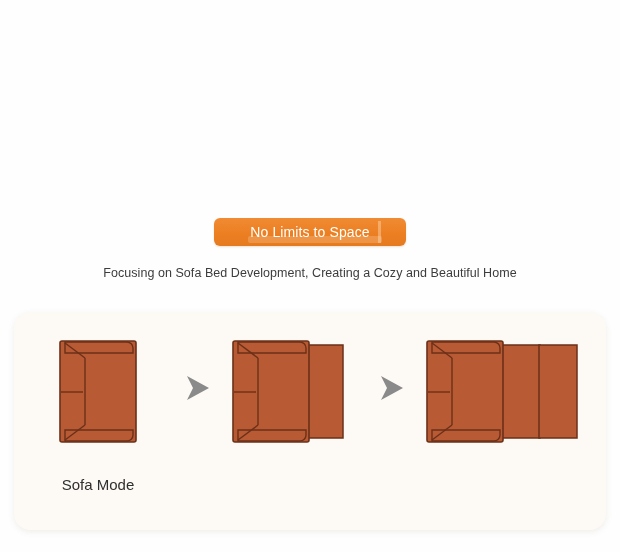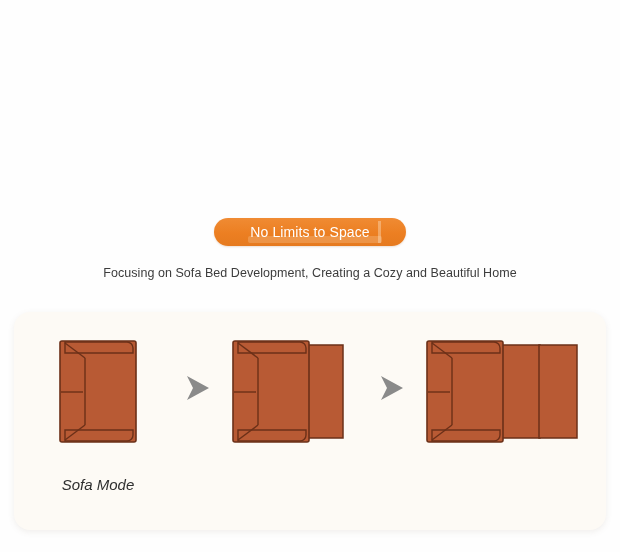--- a/index.html
+++ b/index.html
@@ -35,21 +35,21 @@
     white-space: nowrap;
   }
 
   
   .badge {
     position: absolute;
     left: 214px;
     top: 218px;
     width: 192px;
     height: 28px;
-    border-radius: 14px;
+    border-radius: 6px;
     background: linear-gradient(180deg, #f08b33 0%, #ec7f22 55%, #e67a1f 100%);
     box-shadow: 0 1px 2px rgba(150, 80, 20, 0.18);
   }
   .badge-label {
     position: absolute;
     inset: 0;
     display: flex;
     align-items: center;
     justify-content: center;
     color: #ffffff;
@@ -122,21 +122,20 @@
     height: 40px;
   }
   .arrow svg { display: block; }
 
   
   .mode-label {
     position: absolute;
     text-align: center;
     color: #2f2f2f;
     white-space: nowrap;
-    font-style: italic;
   }
   .label-lg { font-size: 15px; }
   .label-sm { font-size: 11.5px; }
 </style>
 </head>
 <body>
 
 <div class="page">
 
 

